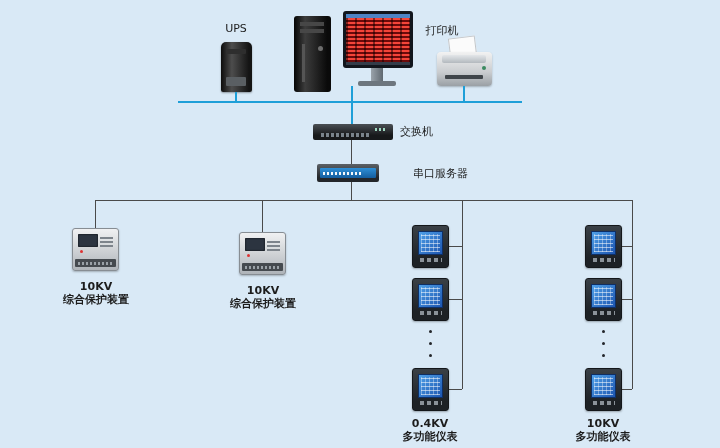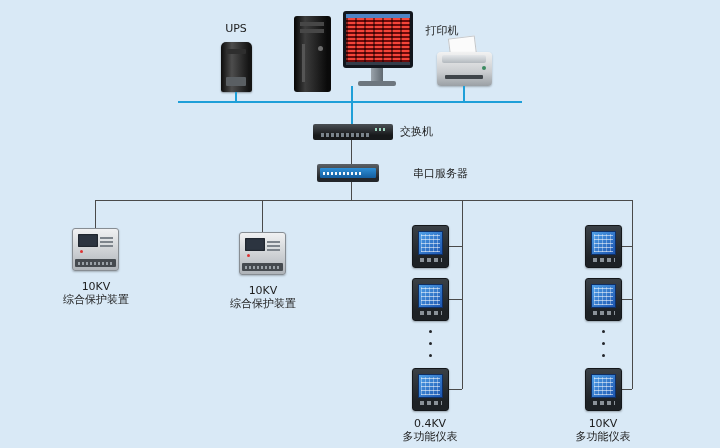--- a/index.html
+++ b/index.html
@@ -7,21 +7,21 @@
     --bus:#1e9fd8;
     --wire:#4a4a4a;
     --label:#1c1c1c;
   }
   html,body{margin:0;padding:0;background:var(--bg);}
   .canvas{
     position:relative;width:720px;height:448px;background:var(--bg);
     overflow:hidden;font-family:"DejaVu Sans",sans-serif;
   }
   .lbl{position:absolute;color:var(--label);font-size:11px;line-height:1.25;white-space:nowrap;}
-  .lbl.bold{font-weight:normal;}
+  .lbl.bold{font-weight:bold;}
   .center{transform:translateX(-50%);text-align:center;}
 
   .wire{position:absolute;background:var(--wire);}
   .blue{background:var(--bus);}
 
   
   .ups{position:absolute;left:221px;top:42px;width:31px;height:50px;
     background:linear-gradient(90deg,#0c0c0c 0%,#4d4d4d 35%,#141414 90%);
     border-radius:5px 5px 2px 2px;box-shadow:0 1px 2px rgba(0,0,0,.35);}
   .ups .vent{position:absolute;left:5px;top:7px;width:20px;height:5px;background:#2e2e2e;border-radius:1px;}

